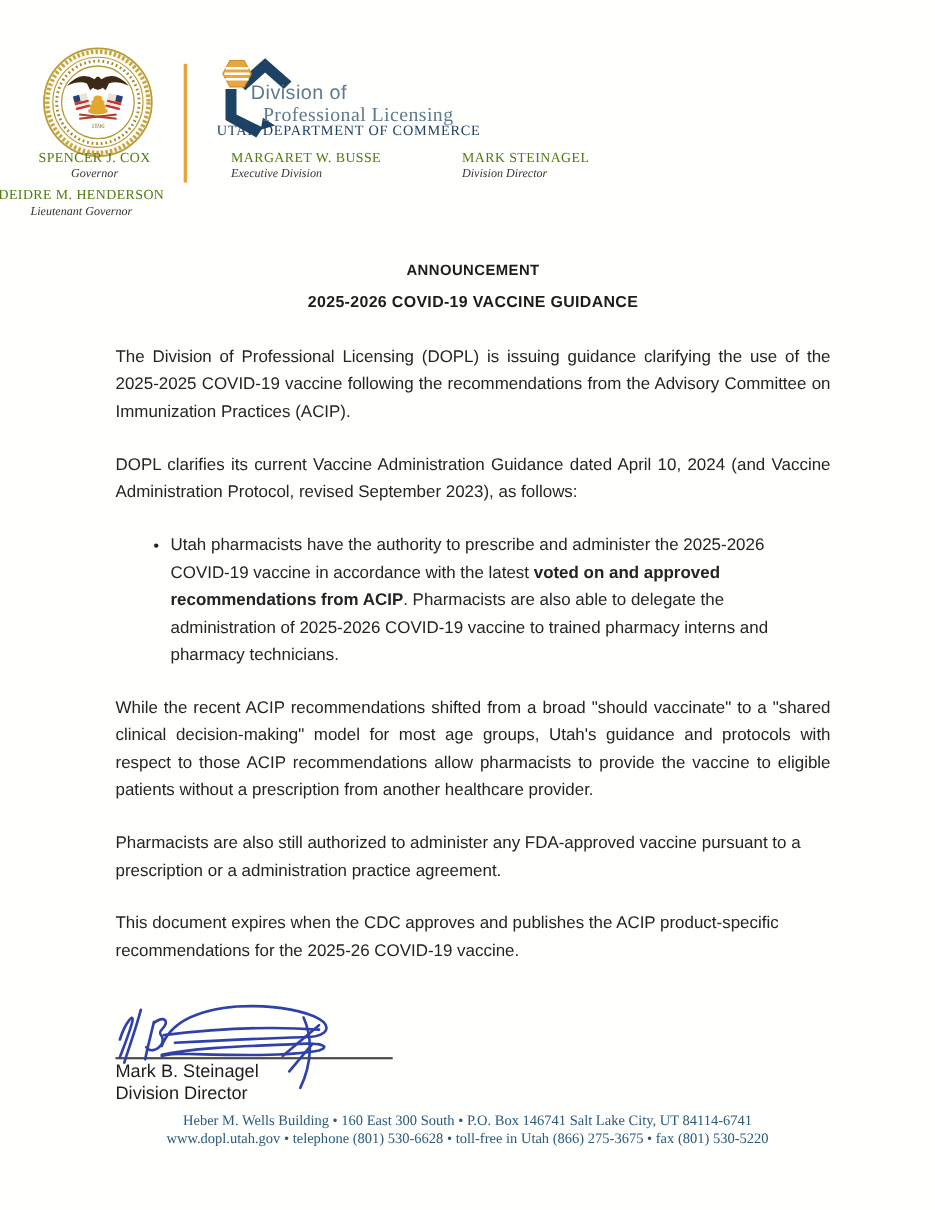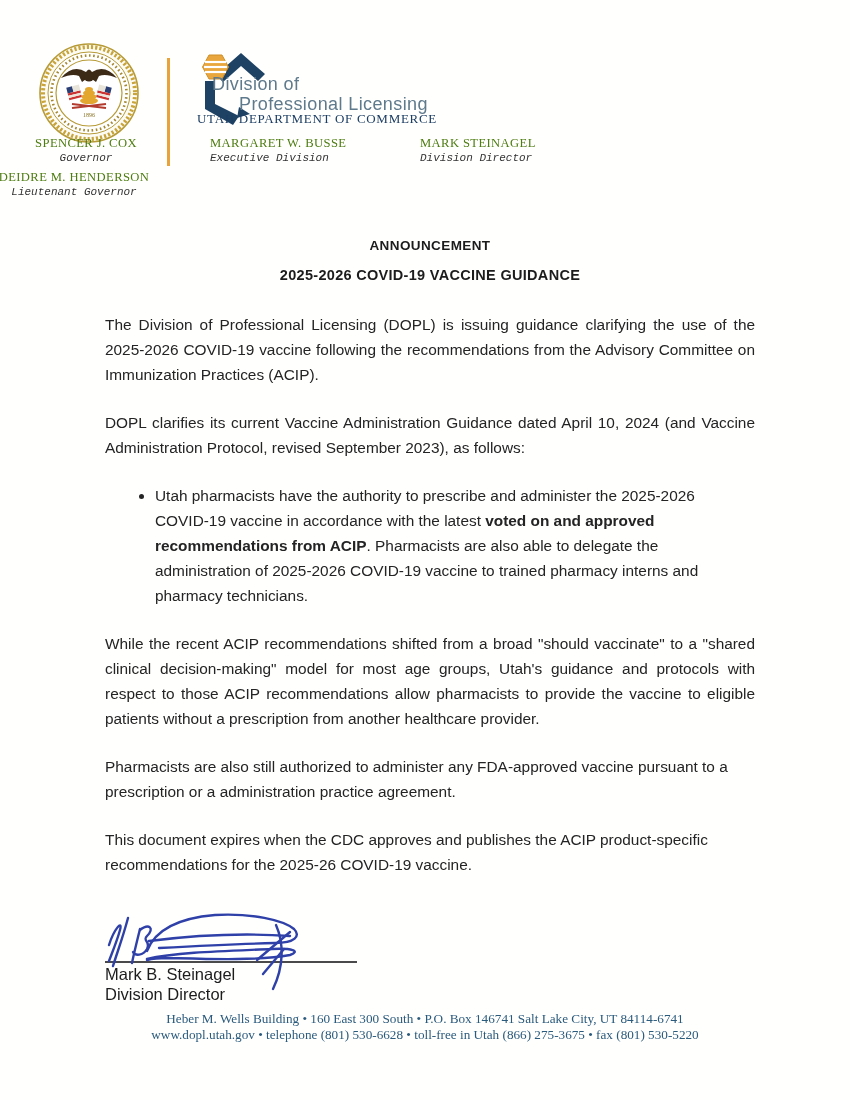--- a/index.html
+++ b/index.html
@@ -5,25 +5,25 @@
   html,body{margin:0;padding:0;background:#ffffff;}
   .page{position:relative;width:850px;height:1100px;background:#fffffe;overflow:hidden;
         font-family:"Liberation Sans",sans-serif;color:#242424;}
 
   
   .letterhead{position:relative;height:212px;}
   .seal{position:absolute;left:38px;top:42px;}
   .gov-block{position:absolute;left:15px;top:136px;width:142px;text-align:center;}
   .ltgov-block{position:absolute;left:-16px;top:170px;width:180px;text-align:center;}
   .name-serif{font-family:"Liberation Serif",serif;font-size:12.6px;letter-spacing:.4px;color:#4d7c0f;}
-  .title-italic{font-family:Liberation Mono, monospace;font-style:italic;font-size:11px;color:#333;margin-top:1px;}
+  .title-italic{font-family:Liberation Serif, serif;font-style:italic;font-size:11px;color:#333;margin-top:1px;}
   .gold-divider{position:absolute;left:167px;top:58px;width:3px;height:108px;background:#e8a33b;}
   .logo-icon{position:absolute;left:192px;top:48px;}
-  .logo-line1{position:absolute;left:212px;top:74px;font-size:18px;color:#5f7a8c;letter-spacing:.4px;}
-  .logo-line2{position:absolute;left:239px;top:94px;font-size:18px;color:#5f7a8c;letter-spacing:.4px;}
+  .logo-line1{position:absolute;left:228px;top:74px;font-size:18px;color:#5f7a8c;letter-spacing:.4px;}
+  .logo-line2{position:absolute;left:239px;top:94px;font-size:18px;color:#5f7a8c;letter-spacing:.4px;font-family:Liberation Serif, serif;}
   .logo-line3{position:absolute;left:197px;top:111px;font-family:"Liberation Serif",serif;
               font-weight:normal;font-size:13px;color:#1d3e63;letter-spacing:.7px;}
   .exec-block{position:absolute;left:210px;top:136px;text-align:left;}
   .divdir-block{position:absolute;left:420px;top:136px;text-align:left;}
 
   
   .letter-body{margin-left:105px;width:650px;}
   .doc-title1{margin:26px 0 0;text-align:center;font-size:13.5px;font-weight:bold;letter-spacing:.4px;color:#1c1c1c;}
   .doc-title2{margin:14px 0 29px;text-align:center;font-size:14.5px;font-weight:bold;letter-spacing:.3px;color:#1c1c1c;}
   .letter-body p{font-size:15.4px;line-height:25px;margin:0 0 23px;}
@@ -117,21 +117,21 @@
     <div class="divdir-block">
       <div class="name-serif">MARK STEINAGEL</div>
       <div class="title-italic">Division Director</div>
     </div>
   </header>
 
   <main class="letter-body">
     <h1 class="doc-title1">ANNOUNCEMENT</h1>
     <h2 class="doc-title2">2025-2026 COVID-19 VACCINE GUIDANCE</h2>
 
-    <p class="just">The Division of Professional Licensing (DOPL) is issuing guidance clarifying the use of the 2025-2026 COVID-19 vaccine following the recommendations from the Advisory Committee on Immunization Practices (ACIP).</p>
+    <p class="just">The Division of Professional Licensing (DOPL) is issuing guidance clarifying the use of the 2025-2025 COVID-19 vaccine following the recommendations from the Advisory Committee on Immunization Practices (ACIP).</p>
     <p class="just">DOPL clarifies its current Vaccine Administration Guidance dated April 10, 2024 (and Vaccine Administration Protocol, revised September 2023), as follows:</p>
 
     <ul class="bullet-list">
       <li><span>Utah pharmacists have the authority to prescribe and administer the 2025-2026 COVID-19 vaccine in accordance with the latest </span><strong>voted on and approved recommendations from ACIP</strong><span>. Pharmacists are also able to delegate the administration of 2025-2026 COVID-19 vaccine to trained pharmacy interns and pharmacy technicians.</span></li>
     </ul>
 
     <p class="just">While the recent ACIP recommendations shifted from a broad "should vaccinate" to a "shared clinical decision-making" model for most age groups, Utah's guidance and protocols with respect to those ACIP recommendations allow pharmacists to provide the vaccine to eligible patients without a prescription from another healthcare provider.</p>
     <p>Pharmacists are also still authorized to administer any FDA-approved vaccine pursuant to a prescription or a administration practice agreement.</p>
     <p>This document expires when the CDC approves and publishes the ACIP product-specific recommendations for the 2025-26 COVID-19 vaccine.</p>
 

